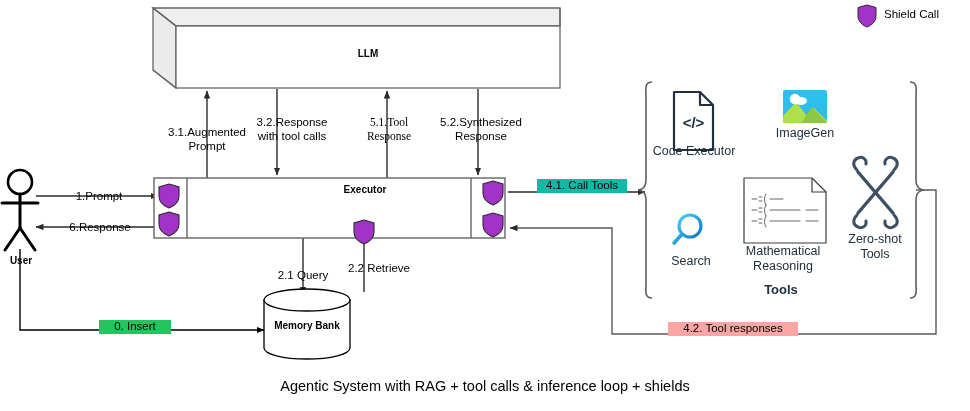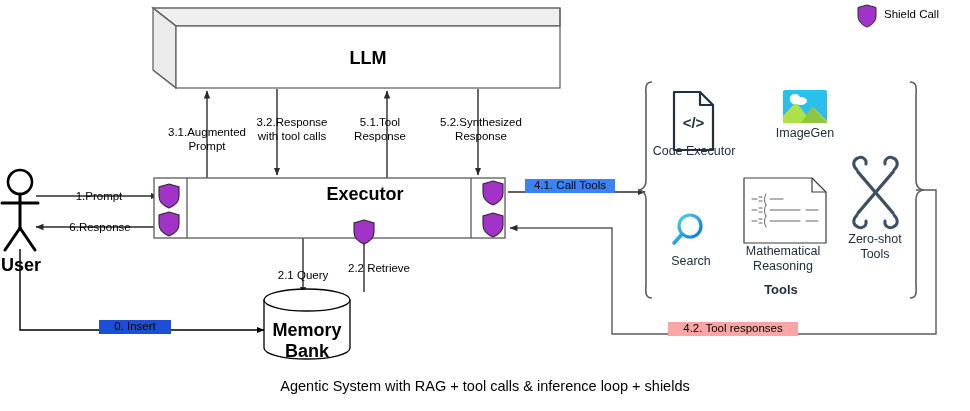--- a/index.html
+++ b/index.html
@@ -26,21 +26,21 @@
     font-size: 11.5px;
     color: #000000;
     line-height: 13.5px;
     text-align: center;
     white-space: pre-line;
   }
   .node-title {
     position: absolute;
     font-family: "Liberation Sans", sans-serif;
     font-weight: bold;
-    font-size: 18px;
+    font-size: 10px;
     color: #000000;
     text-align: center;
   }
   .tool-label {
     position: absolute;
     font-family: "Liberation Sans", sans-serif;
     font-size: 12.5px;
     color: #21303f;
     text-align: center;
     line-height: 15px;
@@ -222,34 +222,34 @@
   <div class="node-title" style="left:176px;top:48px;width:384px;">LLM</div>
   <div class="node-title" style="left:187px;top:184px;width:284px;padding-left:36px;">Executor</div>
   <div class="node-title" style="left:257px;top:320px;width:100px;">Memory Bank</div>
   <div class="node-title" style="left:0px;top:255px;width:42px;">User</div>
   <div class="tools-title" style="left:716px;top:282px;width:130px;">Tools</div>
 
   <div class="label" style="left:143px;top:116px;width:128px;margin-top:10px;">3.1.Augmented
 Prompt</div>
   <div class="label" style="left:232px;top:116px;width:120px;">3.2.Response
 with tool calls</div>
-  <div class="label" style="left:336px;top:116px;width:88px;">5.1.Tool
+  <div class="label" style="left:345px;top:116px;width:88px;font-family:Liberation Serif, serif;">5.1.Tool
 Response</div>
   <div class="label" style="left:425px;top:116px;width:112px;">5.2.Synthesized
 Response</div>
 
   <div class="label" style="left:62px;top:190px;width:74px;text-align:center;">1.Prompt</div>
   <div class="label" style="left:58px;top:221px;width:84px;">6.Response</div>
 
   <div class="label" style="left:265px;top:262px;width:76px;margin-top:7px;">2.1 Query</div>
   <div class="label" style="left:335px;top:262px;width:88px;">2.2 Retrieve</div>
 
-  <div class="label" style="left:99px;top:320px;width:72px;background:#1d4ed8;">0. Insert</div>
-
-  <div class="label" style="left:525px;top:179px;width:90px;background:#3b82f6;">4.1. Call Tools</div>
+  <div class="label" style="left:99px;top:320px;width:72px;background:#22c55e;">0. Insert</div>
+
+  <div class="label" style="left:537px;top:179px;width:90px;background:#14b8a6;">4.1. Call Tools</div>
   <div class="label" style="left:668px;top:322px;width:130px;background:#fca5a5;">4.2. Tool responses</div>
 
   <div class="tool-label" style="left:644px;top:144px;width:100px;">Code Executor</div>
   <div class="tool-label" style="left:763px;top:126px;width:84px;">ImageGen</div>
   <div class="tool-label" style="left:658px;top:254px;width:66px;">Search</div>
   <div class="tool-label" style="left:727px;top:244px;width:112px;">Mathematical
 Reasoning</div>
   <div class="tool-label" style="left:840px;top:232px;width:70px;">Zero-shot
 Tools</div>
 

